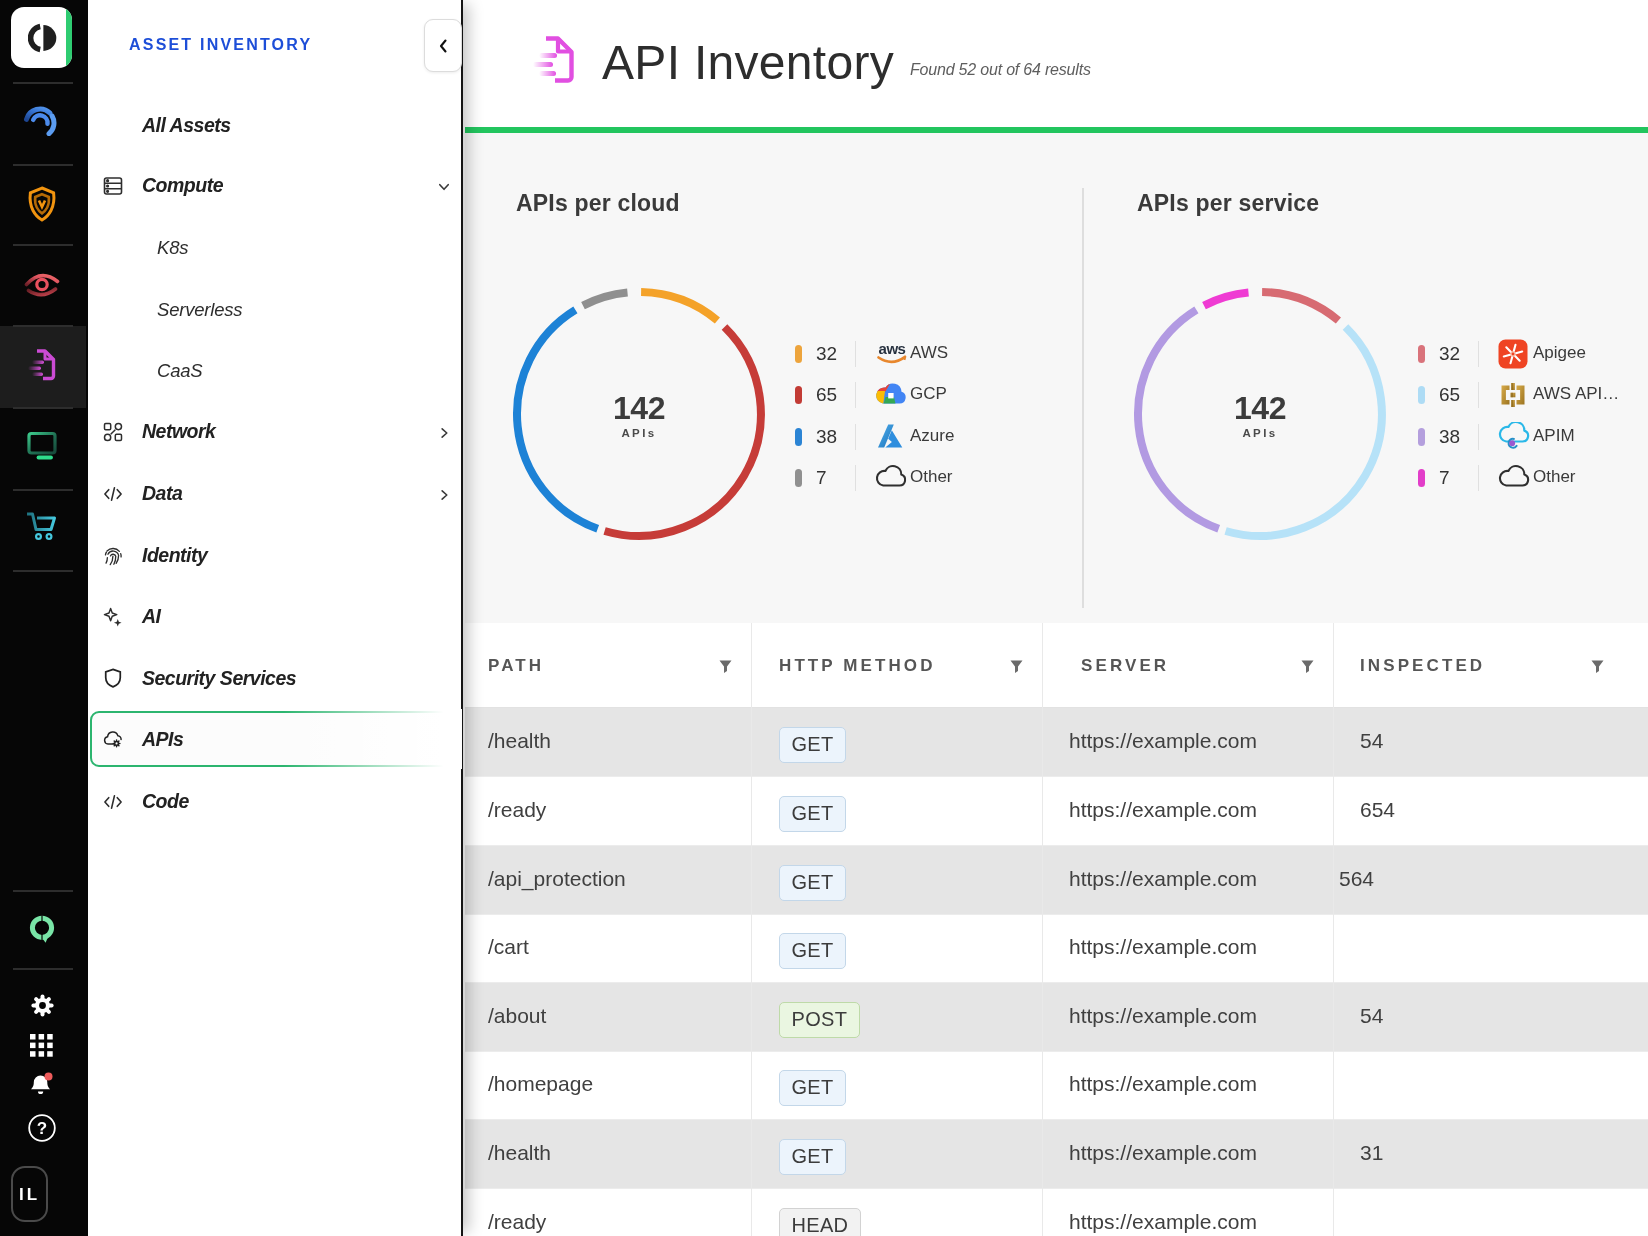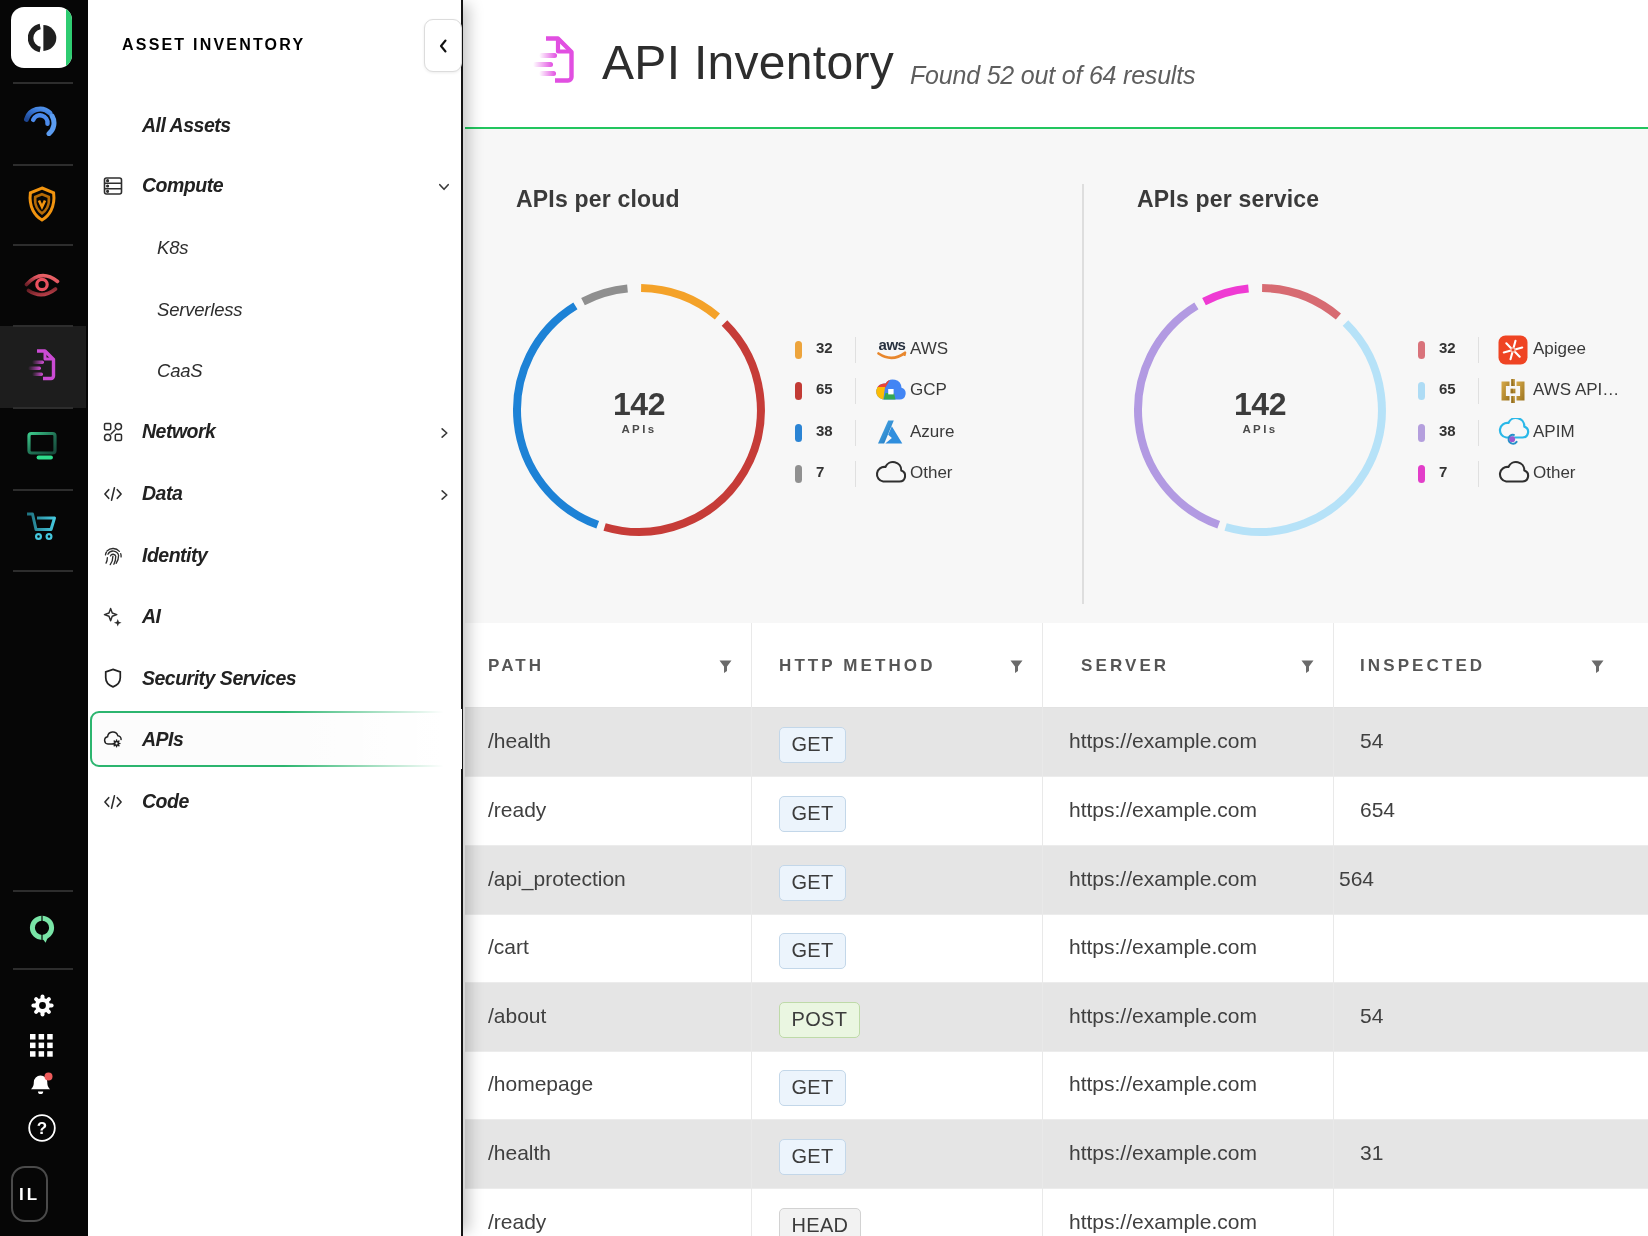--- a/index.html
+++ b/index.html
@@ -6,47 +6,47 @@
 html,body { width:1648px; height:1236px; overflow:hidden; background:#fff;
   font-family:"Liberation Sans", sans-serif; }
 .abs { position:absolute; }
 
 #rail { position:absolute; left:0; top:0; width:88px; height:1236px; background:#060606; }
 .rsep { position:absolute; left:13px; width:60px; height:2px; background:#2d2d2d; }
 #railsel { position:absolute; left:0; top:326px; width:86px; height:82px; background:#1d1d1d; }
 
 #sidebar { position:absolute; left:88px; top:0; width:375px; height:1236px; background:#fff;
   border-right:2px solid #141414; box-shadow:10px 0 14px -4px rgba(0,0,0,0.22); }
-#sbtitle { position:absolute; left:34px; top:36px; font-size:16px; letter-spacing:2.2px;
-  color:#000000; font-weight:bold; }
+#sbtitle { position:absolute; left:41px; top:36px; font-size:16px; letter-spacing:2.2px;
+  color:#1d4ed8; font-weight:bold; }
 #collapse { position:absolute; left:336px; top:19px; width:38px; height:53px; background:#fff;
   border:1.5px solid #dcdcdc; border-radius:9px; box-shadow:0 1px 3px rgba(0,0,0,0.08); }
 .nav { position:absolute; left:54px; font-style:italic; font-weight:bold; font-size:19.5px; color:#222; letter-spacing:-0.5px; }
 .nav2 { position:absolute; left:69px; font-style:italic; font-size:18.5px; color:#2d2d2d; letter-spacing:-0.2px; }
 .nicon { position:absolute; left:15px; width:20px; height:20px; }
 .chev { position:absolute; left:349px; width:14px; height:14px; }
 #apisel { position:absolute; left:2px; top:711px; width:370px; height:56px;
   border:2px solid #2cb56f; border-radius:9px; background:#fcfcfc; }
 #apifade { position:absolute; left:2px; top:709px; width:372px; height:60px;
   background:linear-gradient(90deg, rgba(255,255,255,0) 52%, rgba(255,255,255,1) 95%); }
 
 #main { position:absolute; left:465px; top:0; width:1183px; height:1224px; background:#fff; }
 #hdricon { position:absolute; left:68px; top:33px; }
 #hdrtitle { position:absolute; left:137px; top:35px; font-size:48px; color:#2d2d2d; letter-spacing:0.3px; }
-#hdrsub { position:absolute; left:445px; top:61px; font-size:25px; font-style:italic; color:#5e5e5e; letter-spacing:-0.2px; }
+#hdrsub { position:absolute; left:445px; top:61px; font-size:16px; font-style:italic; color:#5e5e5e; letter-spacing:-0.2px; }
 #charts { position:absolute; left:0; top:127px; width:1183px; height:496px; background:#f7f7f7;
-  border-top:2px solid #22c55e; }
+  border-top:6px solid #22c55e; }
 #chartdiv { position:absolute; left:617px; top:55px; width:2px; height:420px; background:#dedede; }
 .ctitle { position:absolute; top:57px; font-size:23px; font-weight:bold; color:#3a3a3a; letter-spacing:0.2px; }
 .big142 { position:absolute; width:200px; text-align:center; font-size:32px; font-weight:bold; color:#3c3c3c; letter-spacing:-0.5px; }
 .apis-lbl { position:absolute; width:200px; text-align:center; font-size:11.5px; font-weight:bold;
   letter-spacing:2.4px; color:#4a4a4a; }
 .lrow { position:absolute; height:42px; }
 .lpill { position:absolute; left:0; top:12px; width:7px; height:18px; border-radius:3.5px; }
-.lnum { position:absolute; left:21px; top:10px; font-size:15px; font-weight:bold; color:#333; }
+.lnum { position:absolute; left:21px; top:10px; font-size:19px; font-weight:normal; color:#333; }
 .ldiv { position:absolute; left:60px; top:8px; width:1px; height:26px; background:#e0e0e0; }
 .licon { position:absolute; left:80px; top:6px; width:30px; height:30px; }
 .llbl { position:absolute; left:115px; top:10px; font-size:17px; color:#3a3a3a; white-space:nowrap; }
 
 #table { position:absolute; left:0; top:623px; width:1183px; height:613px; background:#fff; }
 .th { position:absolute; top:0; height:85px; border-bottom:1px solid #e2e2e2; }
 .thlbl { position:absolute; top:33px; font-size:17px; letter-spacing:3.1px; color:#565656; font-weight:bold; }
 .vline { position:absolute; top:0; width:1px; height:613px; background:#e9e9e9; }
 .row { position:absolute; width:1183px; height:69px; border-bottom:1px solid #ececec; }
 .rgray { background:#e5e5e5; }

